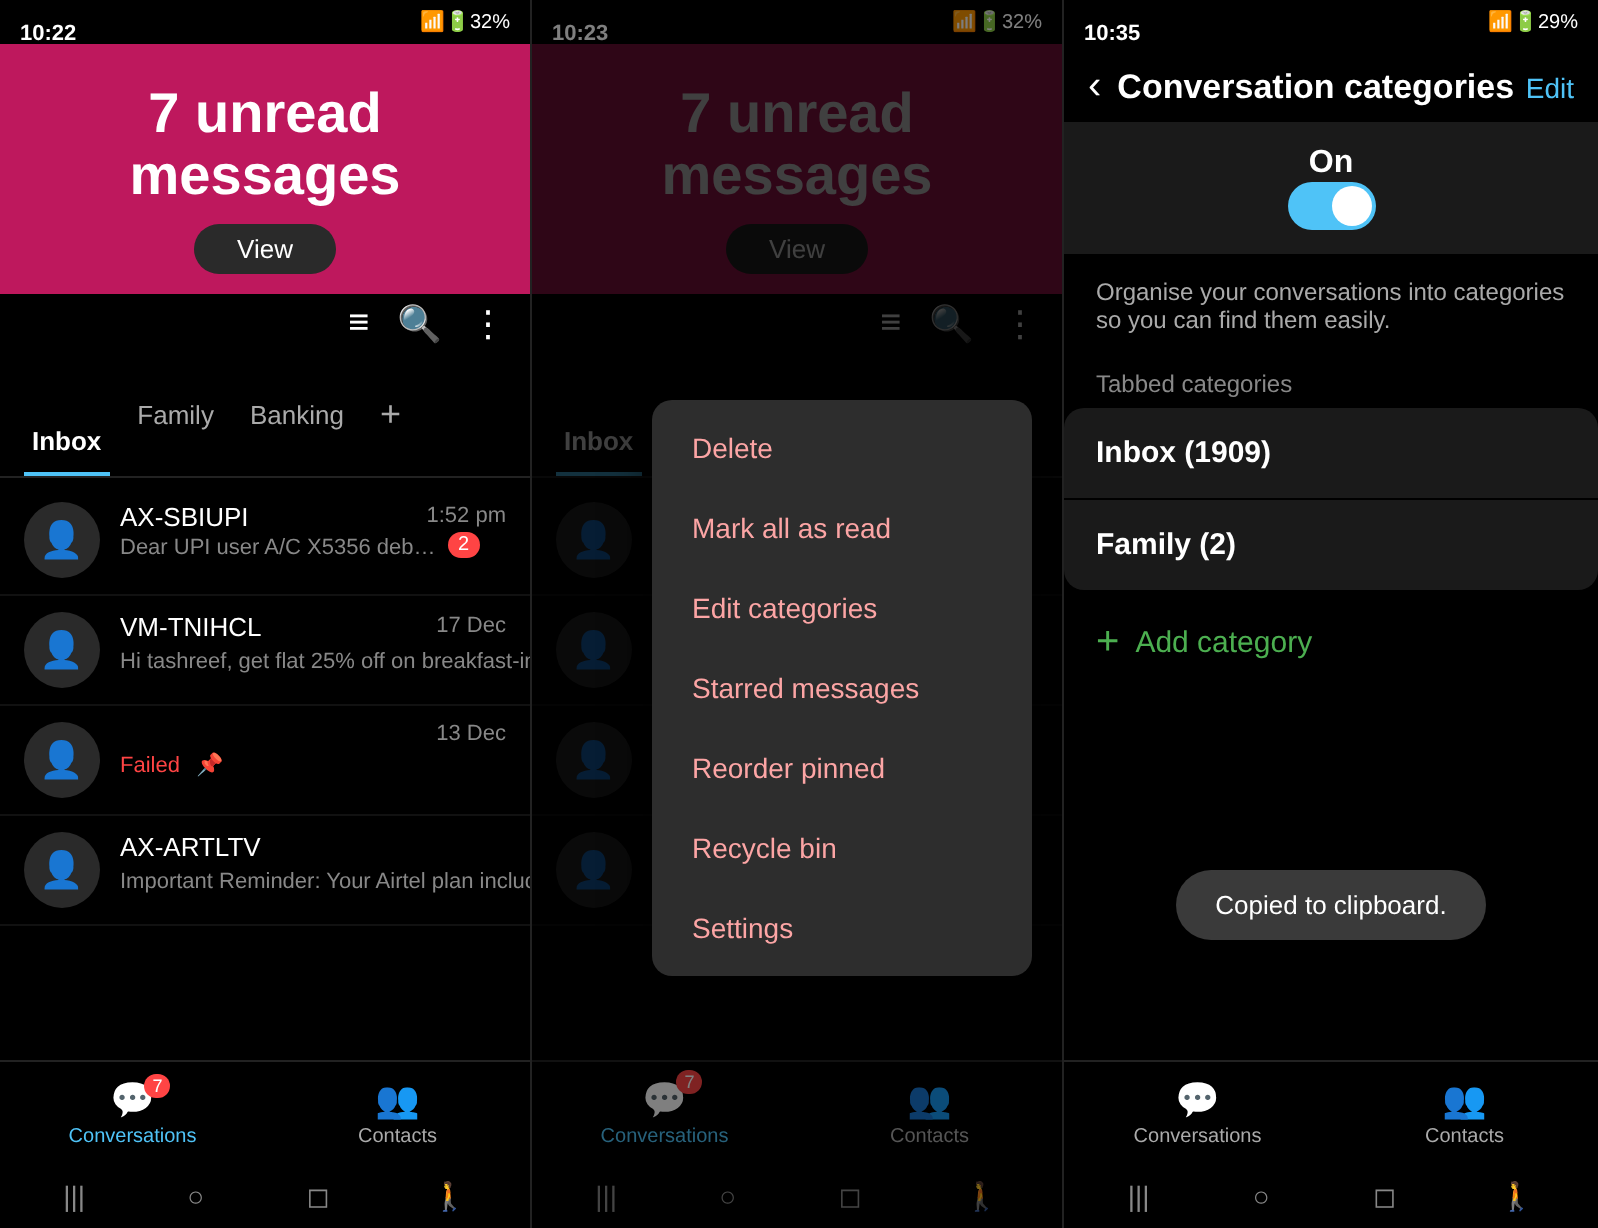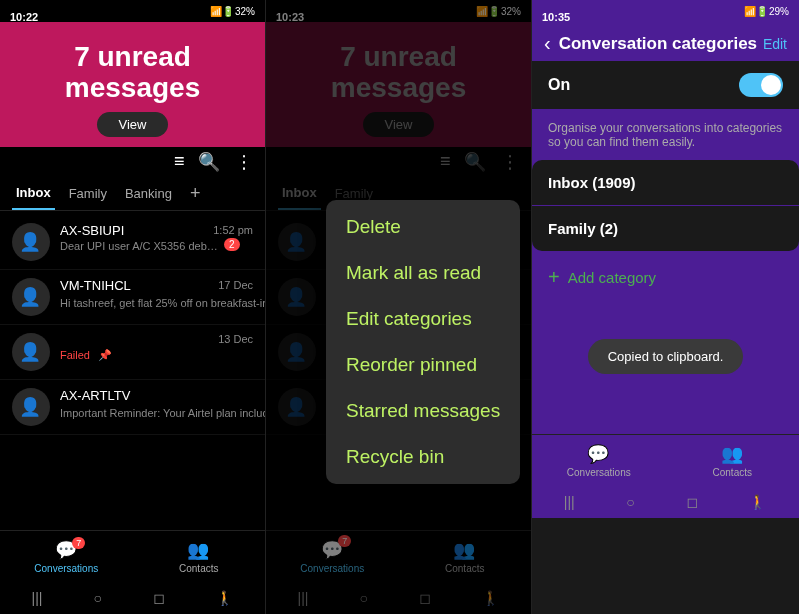--- a/index.html
+++ b/index.html
@@ -87,20 +87,21 @@
       color: #aaa;
       font-size: 13px;
       padding: 8px 4px;
       cursor: pointer;
       white-space: nowrap;
     }
     .tab-item.active {
       color: #fff;
       border-bottom: 2px solid #4fc3f7;
       font-weight: bold;
+      margin-top: 28px;
     }
     .tab-add {
       color: #aaa;
       font-size: 18px;
       cursor: pointer;
       margin-left: 4px;
     }
 
     
     .message-list {
@@ -183,30 +184,30 @@
       border-radius: 10px;
       padding: 4px 0;
       min-width: 190px;
       z-index: 10;
       top: 200px;
       left: 60px;
       box-shadow: 0 4px 24px rgba(0,0,0,0.7);
     }
     .context-menu-item {
       padding: 12px 20px;
-      color: #bef264;
-      font-size: 19px;
+      color: #fca5a5;
+      font-size: 14px;
       cursor: pointer;
     }
 
     
     .settings-panel {
       width: 267px;
-      height: 518px;
-      background: #4c1d95;
+      height: 614px;
+      background: #000000;
       display: flex;
       flex-direction: column;
       overflow: hidden;
     }
 
     .settings-header {
       display: flex;
       align-items: center;
       padding: 10px 12px 6px;
       flex-shrink: 0;
@@ -216,20 +217,21 @@
     .settings-edit { color: #4fc3f7; font-size: 14px; cursor: pointer; }
 
     .settings-toggle-row {
       background: #1a1a1a;
       margin: 0 0 2px 0;
       padding: 12px 16px;
       display: flex;
       align-items: center;
       justify-content: space-between;
       flex-shrink: 0;
+      flex-direction: column;
     }
     .toggle-label { color: #fff; font-size: 16px; font-weight: bold; }
     .toggle-switch {
       width: 44px;
       height: 24px;
       background: #4fc3f7;
       border-radius: 12px;
       position: relative;
       cursor: pointer;
     }
@@ -460,23 +462,24 @@
         <span class="msg-sender">AX-ARTLTV</span>
         <div class="msg-preview">Important Reminder: Your Airtel plan includes access to 20+ OTTs li...</div>
       </div>
     </div>
   </div>
 
   <div class="context-menu" style="z-index:20;">
     <div class="context-menu-item">Delete</div>
     <div class="context-menu-item">Mark all as read</div>
     <div class="context-menu-item">Edit categories</div>
+    <div class="context-menu-item">Starred messages</div>
     <div class="context-menu-item">Reorder pinned</div>
-    <div class="context-menu-item">Starred messages</div>
     <div class="context-menu-item">Recycle bin</div>
+    <div class="context-menu-item">Settings</div>
   </div>
 
   <div class="bottom-nav" style="position:absolute;bottom:32px;left:0;right:0;">
     <div class="nav-item active nav-item-wrap" style="position:relative;">
       <span class="nav-icon">💬</span>
       <span>Conversations</span>
       <span style="position:absolute;top:4px;left:50%;margin-left:6px;background:#f44;color:#fff;border-radius:10px;font-size:9px;padding:1px 4px;">7</span>
     </div>
     <div class="nav-item">
       <span class="nav-icon">👥</span>
@@ -509,20 +512,21 @@
 
   <div class="settings-toggle-row">
     <span class="toggle-label">On</span>
     <div class="toggle-switch">
       <div class="toggle-knob"></div>
     </div>
   </div>
 
   <p class="settings-desc">Organise your conversations into categories so you can find them easily.</p>
 
+  <div class="settings-section-label">Tabbed categories</div>
 
   <div>
     <div class="settings-category">Inbox (1909)</div>
     <div class="settings-category">Family  (2)</div>
   </div>
 
   <div class="settings-add-category">
     <span class="add-icon">+</span>
     <span>Add category</span>
   </div>

